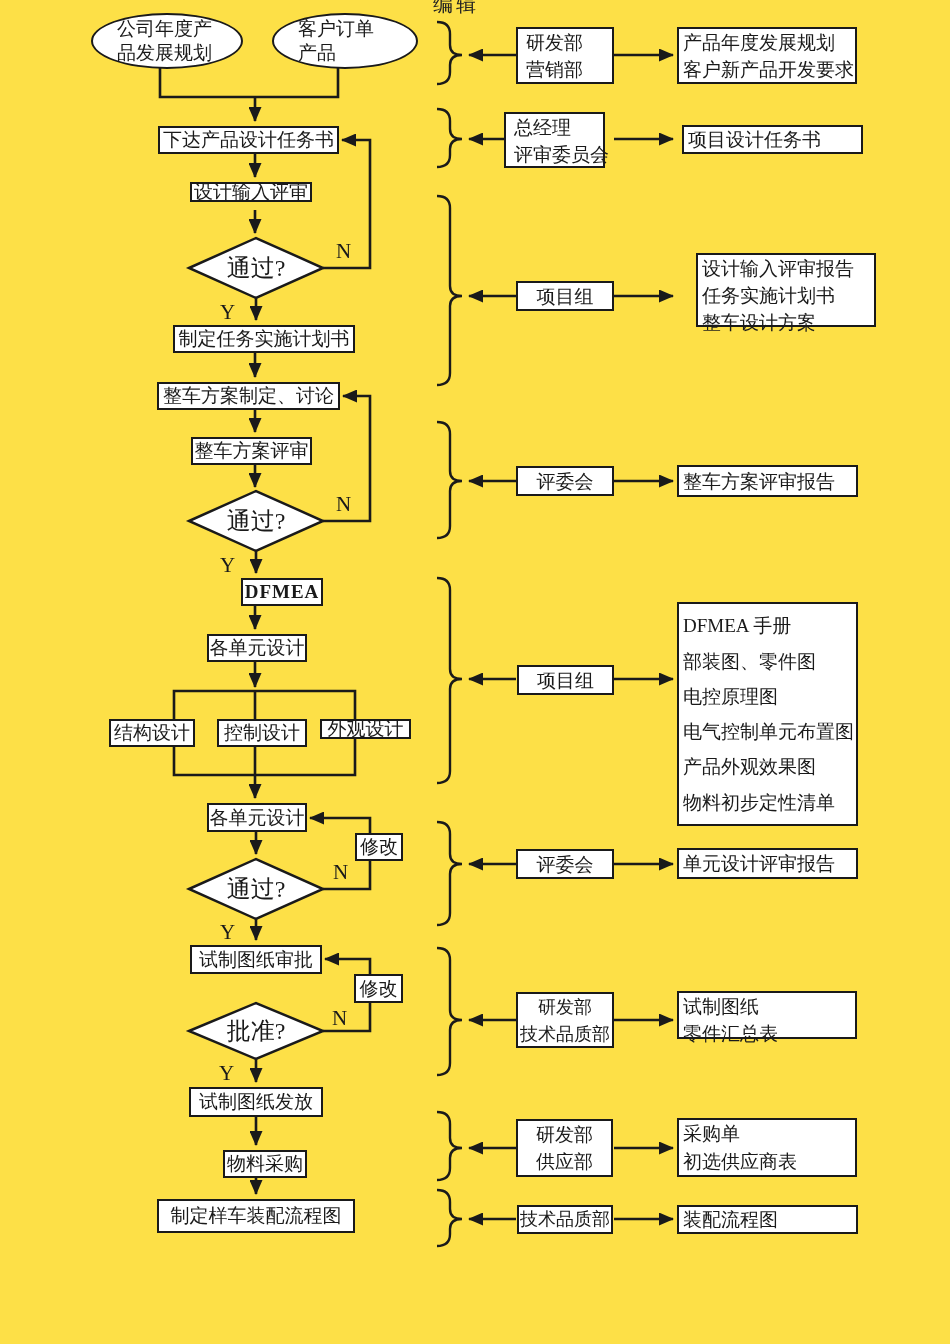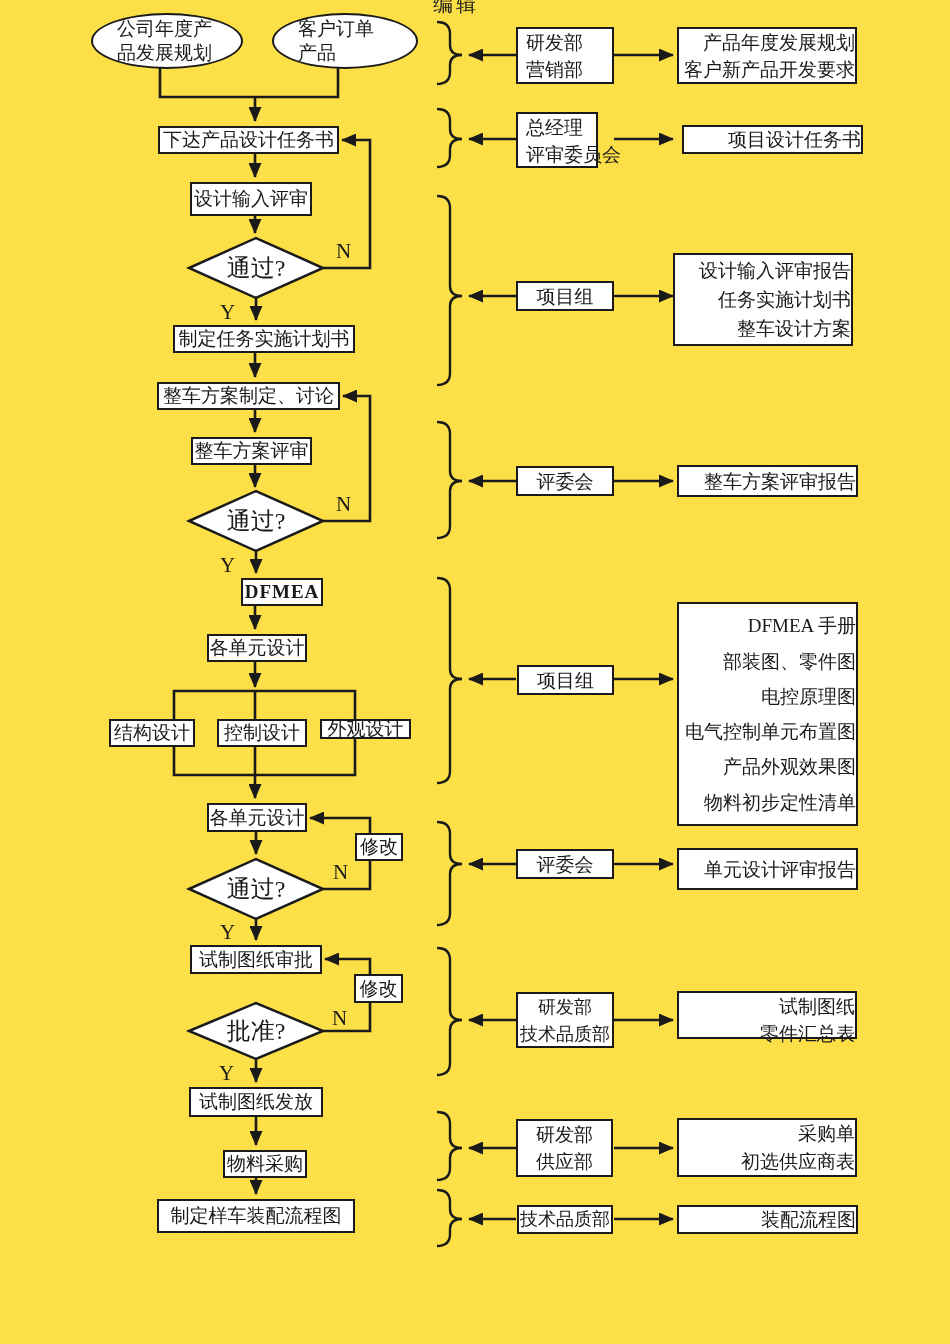--- a/index.html
+++ b/index.html
@@ -10,21 +10,21 @@
         display:flex;align-items:center;justify-content:center;font-size:19px;
         white-space:nowrap;z-index:2;}
   .fbox.bold{font-weight:bold;letter-spacing:1px;}
   .ellipse{border-radius:50%;white-space:normal;text-align:left;line-height:24px;padding:0 24px;}
   .dlabel{position:absolute;transform:translate(-50%,-50%);font-size:24px;z-index:3;white-space:nowrap;}
   .yn{position:absolute;font-size:21px;z-index:3;}
   .dept,.doc{position:absolute;box-sizing:border-box;border:2.5px solid #1a1a1a;background:#fff;
         display:flex;flex-direction:column;justify-content:space-evenly;font-size:19px;z-index:2;}
   .dept{align-items:center;text-align:left;}
   .dept.la{align-items:flex-start;padding-left:8px;text-align:left;}
-  .doc{padding-left:4px;justify-content:space-evenly;align-items:flex-end;}
+  .doc{padding-left:4px;justify-content:space-evenly;}
   .doc.c1,.dept.c1{justify-content:center;}
   .ln{line-height:27px;white-space:nowrap;}
   .editlbl{position:absolute;left:433px;top:-9px;font-size:20px;letter-spacing:3px;color:#222;z-index:3;}
 </style>
 </head>
 <body>
 
 <div id="canvas">
   <svg id="connector-svg" width="950" height="1344">
       <defs>
@@ -89,21 +89,21 @@
       <polygon points="189,889 256,859 323,889 256,919" fill="#ffffff" stroke="#1a1a1a" stroke-width="2.5"></polygon>
       <polygon points="189,1031 256,1003 323,1031 256,1059" fill="#ffffff" stroke="#1a1a1a" stroke-width="2.5"></polygon>
     </svg>
 
   <div class="editlbl">编辑</div>
 
   <div class="fbox ellipse" style="left:91px;top:13px;width:152px;height:56px">公司年度产品发展规划</div>
   <div class="fbox ellipse" style="left:272px;top:13px;width:146px;height:56px">客户订单产品</div>
 
   <div class="fbox" style="left:158px;top:126px;width:181px;height:28px">下达产品设计任务书</div>
-  <div class="fbox" style="left:190px;top:182px;width:122px;height:34px">设计输入评审</div>
+  <div class="fbox" style="left:190px;top:182px;width:122px;height:20px">设计输入评审</div>
   <div class="dlabel" style="left:256px;top:268px">通过?</div>
   <div class="fbox" style="left:173px;top:325px;width:182px;height:28px">制定任务实施计划书</div>
   <div class="fbox" style="left:157px;top:382px;width:183px;height:28px">整车方案制定、讨论</div>
   <div class="fbox" style="left:191px;top:437px;width:121px;height:28px">整车方案评审</div>
   <div class="dlabel" style="left:256px;top:521px">通过?</div>
   <div class="fbox bold" style="left:241px;top:578px;width:82px;height:28px">DFMEA</div>
   <div class="fbox" style="left:207px;top:634px;width:100px;height:28px">各单元设计</div>
   <div class="fbox" style="left:109px;top:719px;width:86px;height:28px">结构设计</div>
   <div class="fbox" style="left:217px;top:719px;width:90px;height:28px">控制设计</div>
   <div class="fbox" style="left:320px;top:719px;width:91px;height:20px">外观设计</div>
@@ -123,21 +123,21 @@
   <div class="yn" style="left:220px;top:553px">Y</div>
   <div class="yn" style="left:333px;top:860px">N</div>
   <div class="yn" style="left:220px;top:920px">Y</div>
   <div class="yn" style="left:332px;top:1006px">N</div>
   <div class="yn" style="left:219px;top:1061px">Y</div>
 
   <div class="dept la" style="left:516px;top:27px;width:98px;height:57px">
     <div class="ln">研发部</div>
     <div class="ln">营销部</div>
   </div>
-  <div class="dept la" style="left:516px;top:112px;width:82px;height:56px">
+  <div class="dept la" style="left:504px;top:112px;width:101px;height:56px">
     <div class="ln">总经理</div>
     <div class="ln">评审委员会</div>
   </div>
   <div class="dept c1" style="left:516px;top:281px;width:98px;height:30px">
     <div class="ln">项目组</div>
   </div>
   <div class="dept c1" style="left:516px;top:466px;width:98px;height:30px">
     <div class="ln">评委会</div>
   </div>
   <div class="dept c1" style="left:517px;top:665px;width:97px;height:30px">
@@ -158,37 +158,37 @@
     <div class="ln">技术品质部</div>
   </div>
 
   <div class="doc" style="left:677px;top:27px;width:180px;height:57px">
     <div class="ln">产品年度发展规划</div>
     <div class="ln">客户新产品开发要求</div>
   </div>
   <div class="doc c1" style="left:682px;top:125px;width:181px;height:29px">
     <div class="ln">项目设计任务书</div>
   </div>
-  <div class="doc" style="left:673px;top:253px;width:180px;height:93px">
+  <div class="doc" style="left:696px;top:253px;width:180px;height:74px">
     <div class="ln">设计输入评审报告</div>
     <div class="ln">任务实施计划书</div>
     <div class="ln">整车设计方案</div>
   </div>
   <div class="doc c1" style="left:677px;top:465px;width:181px;height:32px">
     <div class="ln">整车方案评审报告</div>
   </div>
   <div class="doc" style="left:677px;top:602px;width:181px;height:224px">
     <div class="ln">DFMEA 手册</div>
     <div class="ln">部装图、零件图</div>
     <div class="ln">电控原理图</div>
     <div class="ln">电气控制单元布置图</div>
     <div class="ln">产品外观效果图</div>
     <div class="ln">物料初步定性清单</div>
   </div>
-  <div class="doc c1" style="left:677px;top:848px;width:181px;height:42px">
+  <div class="doc c1" style="left:677px;top:848px;width:181px;height:31px">
     <div class="ln">单元设计评审报告</div>
   </div>
   <div class="doc" style="left:677px;top:991px;width:180px;height:48px">
     <div class="ln">试制图纸</div>
     <div class="ln">零件汇总表</div>
   </div>
   <div class="doc" style="left:677px;top:1118px;width:180px;height:59px">
     <div class="ln">采购单</div>
     <div class="ln">初选供应商表</div>
   </div>

